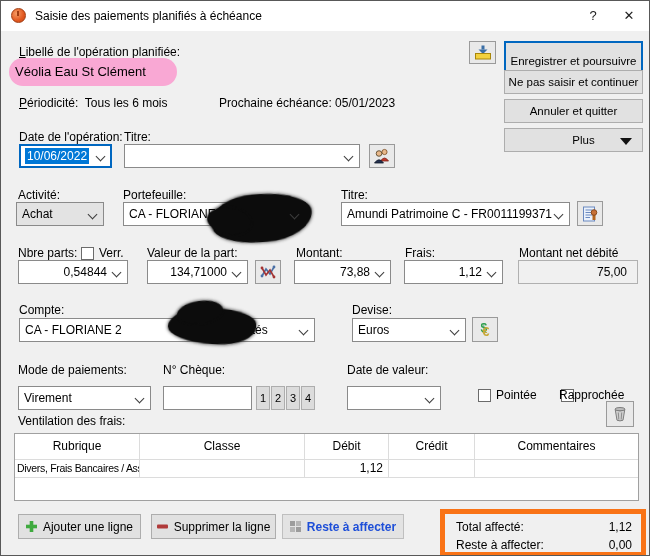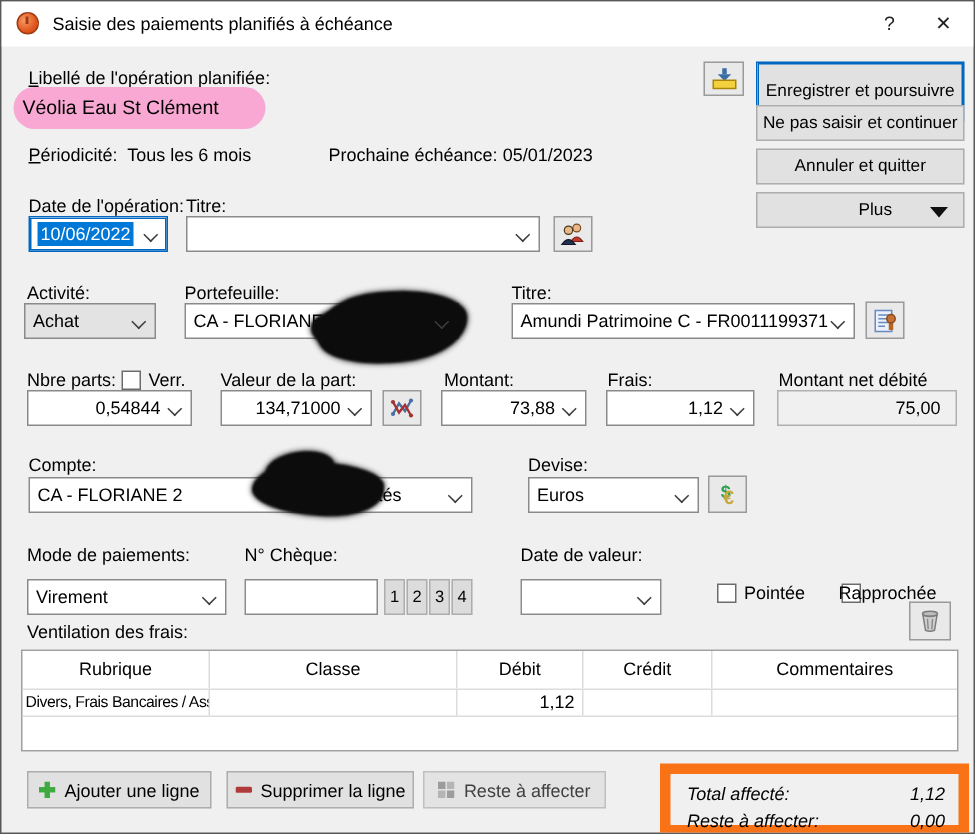--- a/index.html
+++ b/index.html
@@ -16,42 +16,42 @@
   .combo{position:absolute; height:24px; background:#fff; border:1px solid #8a8a8a; box-sizing:border-box;
     display:flex; align-items:center; padding:0 18px 0 5px; white-space:nowrap; overflow:hidden;}
   .combo.num{justify-content:flex-end; padding-right:20px;}
   .combo.gray{background:#e3e3e3;}
   .combo.focused{border:1px solid #0067c0; box-shadow:inset 0 0 0 1px #0067c0;}
   .cv{position:absolute; right:7px; top:8px; width:6px; height:6px; border-right:1.2px solid #3c3c3c; border-bottom:1.2px solid #3c3c3c; transform:rotate(45deg);}
   .sel{background:#0078d7; color:#fff; padding:1px 2px;}
   .btn{position:absolute; background:#e1e1e1; border:1px solid #adadad; box-sizing:border-box;
     display:flex; align-items:center; justify-content:center; font-size:11.5px; white-space:nowrap;}
   .btn.default{border-color:#0067c0; box-shadow:inset 0 0 0 1px #0067c0;}
-  .btn.disabled{color:#404040; background:#e3e3e3; border-color:#bfbfbf;}
+  .btn.disabled{color:#1d4ed8; background:#e3e3e3; border-color:#bfbfbf;font-weight:bold;}
   .iconbtn{position:absolute; background:#e9e9e9; border:1px solid #9a9a9a; box-sizing:border-box;
     display:flex; align-items:center; justify-content:center;}
   .cb{position:absolute; width:13px; height:13px; background:#fff; border:1px solid #6b6b6b; box-sizing:border-box;}
   .field{position:absolute; height:24px; background:#f0f0f0; border:1px solid #b0b0b0; box-sizing:border-box;
     display:flex; align-items:center; justify-content:flex-end; padding-right:10px;}
   .input{position:absolute; height:24px; background:#fff; border:1px solid #8a8a8a; box-sizing:border-box;}
   .hl{position:absolute; left:8px; top:57px; width:168px; height:28px; background:#f9a8d4; border-radius:14px;}
   .hl span{position:absolute; left:6px; top:6px; font-size:13px; white-space:nowrap;}
   .scribble{position:absolute; background:#0c0c0c; filter:blur(0.7px); box-shadow:0 0 3px 1px rgba(12,12,12,0.55);}
   .blob1{left:211px; top:193px; width:100px; height:48px; border-radius:45% 55% 50% 50% / 55% 45% 62% 40%; transform:rotate(-4deg); z-index:6;}
   .blob1b{left:206px; top:207px; width:44px; height:26px; border-radius:50%; transform:rotate(9deg); z-index:6;}
   .blob2{left:167px; top:307px; width:88px; height:36px; border-radius:50% 50% 45% 55% / 60% 40% 55% 45%; transform:rotate(3deg); z-index:6;}
   .blob2b{left:176px; top:300px; width:46px; height:22px; border-radius:50%; transform:rotate(-8deg); z-index:6;}
   .zup{z-index:7;}
   .tri{width:0; height:0; border-left:6px solid transparent; border-right:6px solid transparent; border-top:7px solid #111; position:absolute; right:10px; top:9px;}
   .table{position:absolute; left:13px; top:432px; width:625px; height:68px; background:#fff; border:1px solid #a0a0a0; box-sizing:border-box;}
   .trow{display:flex; width:100%; box-sizing:border-box; border-bottom:1px solid #dcdcdc;}
   .th{height:25px; line-height:25px; text-align:center; border-right:1px solid #dcdcdc; box-sizing:border-box; overflow:hidden;}
   .td{height:17px; line-height:17px; border-right:1px solid #dcdcdc; box-sizing:border-box; overflow:hidden; white-space:nowrap;}
   .c1{width:125px;} .c2{width:165px;} .c3{width:84px;} .c4{width:86px;} .c5{flex:1; border-right:none;}
-  .totbox{position:absolute; left:439px; top:508px; width:206px; height:48px; border:7px solid #f97316; box-sizing:border-box;font-style:italic;}
+  .totbox{position:absolute; left:439px; top:508px; width:206px; height:48px; border:5px solid #f97316; box-sizing:border-box;}
   .totrow{position:absolute; left:11px; right:9px; display:flex; justify-content:space-between;}
   .digit{width:14px; height:24px; font-size:11px; background:#dcdcdc;}
   .eur1{color:#2e9e4f; font-weight:bold; font-size:12px;}
   .eur2{color:#c8a93a; font-weight:bold; font-size:13px; margin-left:-5px; margin-top:3px;}
 </style>
 </head>
 <body>
 
 <div class="dialog">
 

